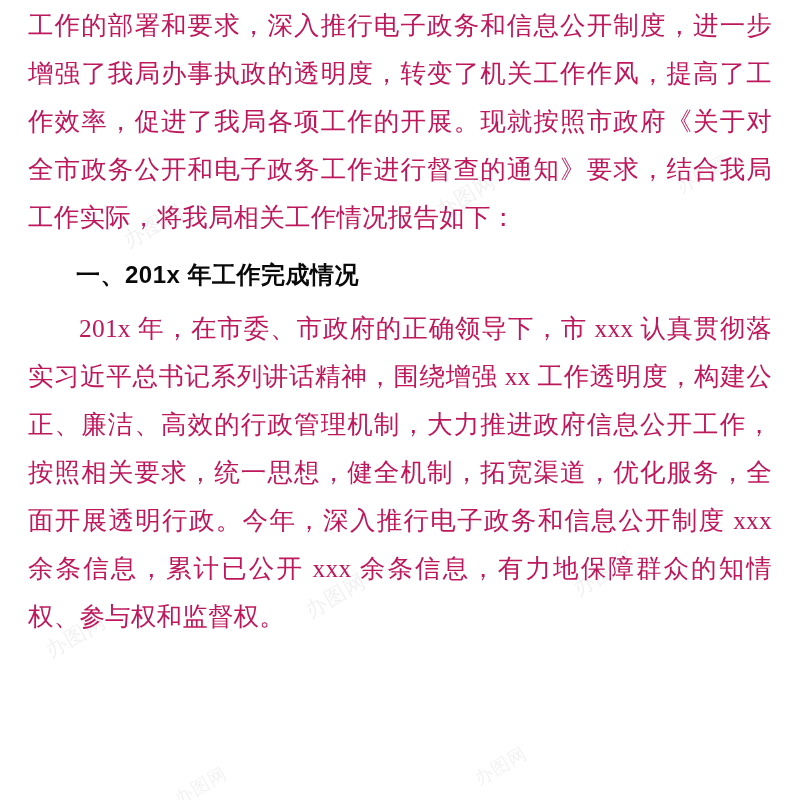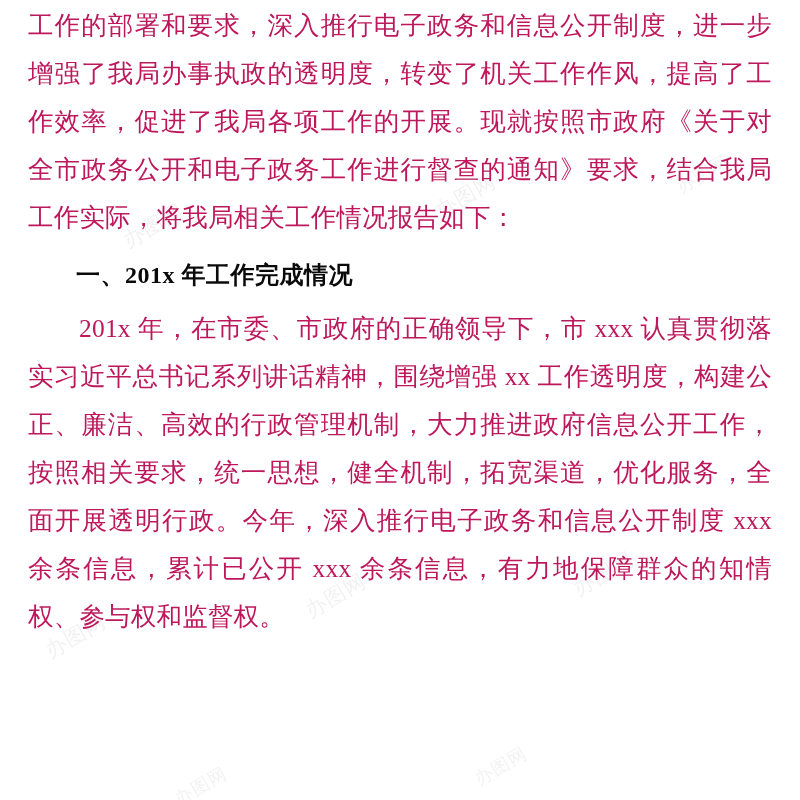--- a/index.html
+++ b/index.html
@@ -34,21 +34,21 @@
     text-align: justify;
     text-justify: inter-ideograph;
     letter-spacing: 0.2px;
     margin: 0;
     white-space: pre-wrap;
   }
   .para.indent {
     text-indent: 2em;
   }
   .heading {
-    font-family: Liberation Serif, serif;
+    font-family: Liberation Sans, sans-serif;
     font-weight: bold;
     font-size: 24px;
     line-height: 48px;
     color: #0a0a0a;
     margin: 0;
     padding: 9px 0 6px 0;
     text-indent: 2em;
     letter-spacing: 0.5px;
   }
   

